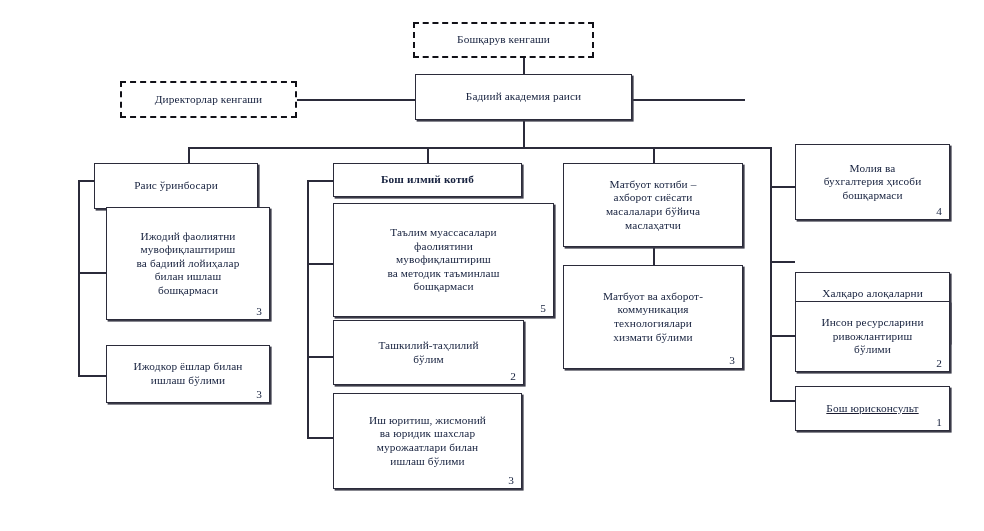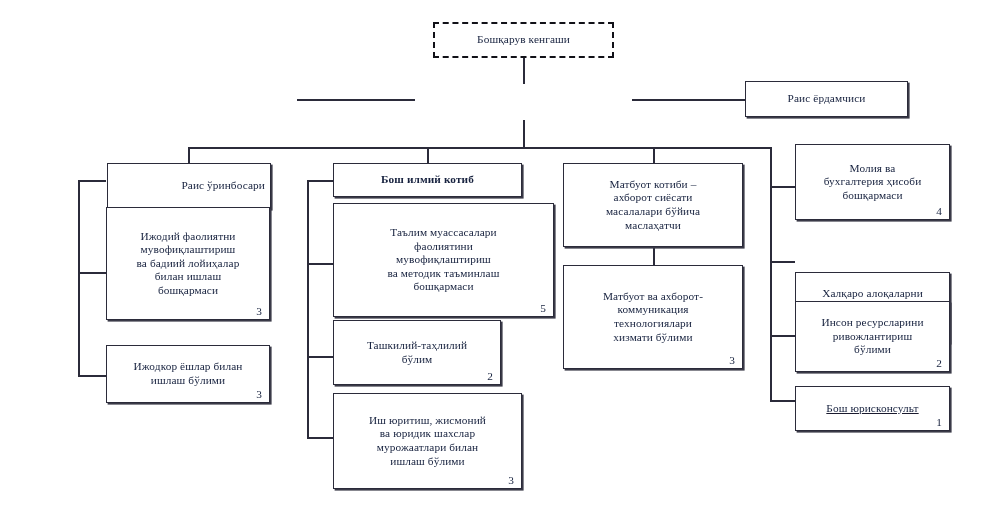--- a/index.html
+++ b/index.html
@@ -90,31 +90,34 @@
   <div class="line h" style="left:307px; top:356px; width:26px;"></div>
   <div class="line h" style="left:307px; top:437px; width:26px;"></div>
 
   <div class="line v" style="left:653px; top:247px; height:18px;"></div>
 
   <div class="line h" style="left:770px; top:186px; width:25px;"></div>
   <div class="line h" style="left:770px; top:261px; width:25px;"></div>
   <div class="line h" style="left:770px; top:335px; width:25px;"></div>
   <div class="line h" style="left:770px; top:400px; width:25px;"></div>
 
-  <div class="node dashed" style="left:433px; top:22px; width:181px; height:36px;">
+  <div class="node dashed" style="left:413px; top:22px; width:181px; height:36px;">
     <span class="label">Бошқарув кенгаши</span>
   </div>
 
-
-
-  <div class="node shadowed" style="left:745px; top:81px; width:163px; height:36px;">
-    <span class="label">Раис ёрдамчиси</span>
-  </div>
-
-  <div class="node shadowed" style="left:107px; top:163px; width:164px; height:46px;align-items:flex-end;">
+  <div class="node dashed" style="left:120px; top:81px; width:177px; height:37px;">
+    <span class="label">Директорлар кенгаши</span>
+  </div>
+
+  <div class="node shadowed" style="left:415px; top:74px; width:217px; height:46px;">
+    <span class="label">Бадиий академия раиси</span>
+  </div>
+
+
+  <div class="node shadowed" style="left:94px; top:163px; width:164px; height:46px;">
     <span class="label">Раис ўринбосари</span>
   </div>
 
   <div class="node shadowed" style="left:106px; top:207px; width:164px; height:113px;">
     <span class="label">Ижодий фаолиятни
 мувофиқлаштириш
 ва бадиий лойиҳалар
 билан ишлаш
 бошқармаси</span>
     <span class="count">3</span>
@@ -132,21 +135,21 @@
 
   <div class="node shadowed" style="left:333px; top:203px; width:221px; height:114px;">
     <span class="label">Таълим муассасалари
 фаолиятини
 мувофиқлаштириш
 ва методик таъминлаш
 бошқармаси</span>
     <span class="count">5</span>
   </div>
 
-  <div class="node shadowed" style="left:333px; top:320px; width:168px; height:65px;">
+  <div class="node shadowed" style="left:333px; top:320px; width:191px; height:65px;">
     <span class="label">Ташкилий-таҳлилий
 бўлим</span>
     <span class="count">2</span>
   </div>
 
   <div class="node shadowed" style="left:333px; top:393px; width:189px; height:96px;">
     <span class="label">Иш юритиш, жисмоний
 ва юридик шахслар
 мурожаатлари билан
 ишлаш бўлими</span>

